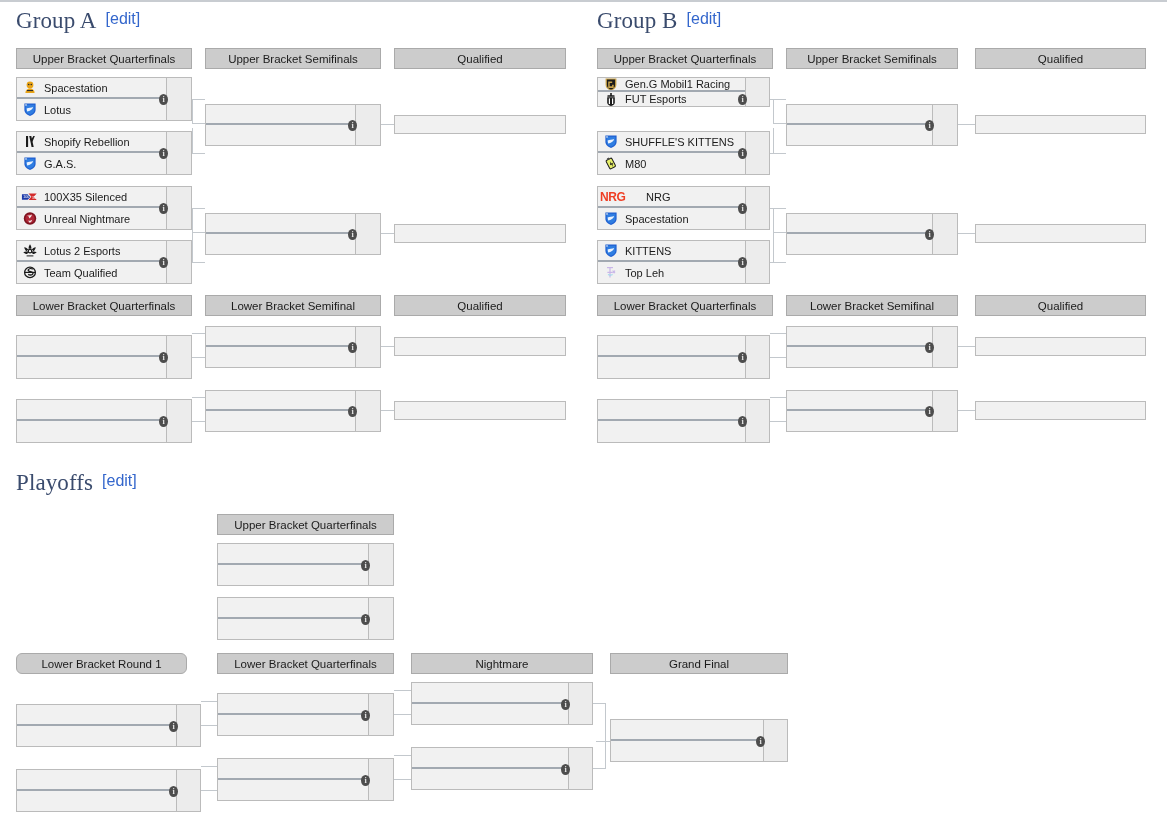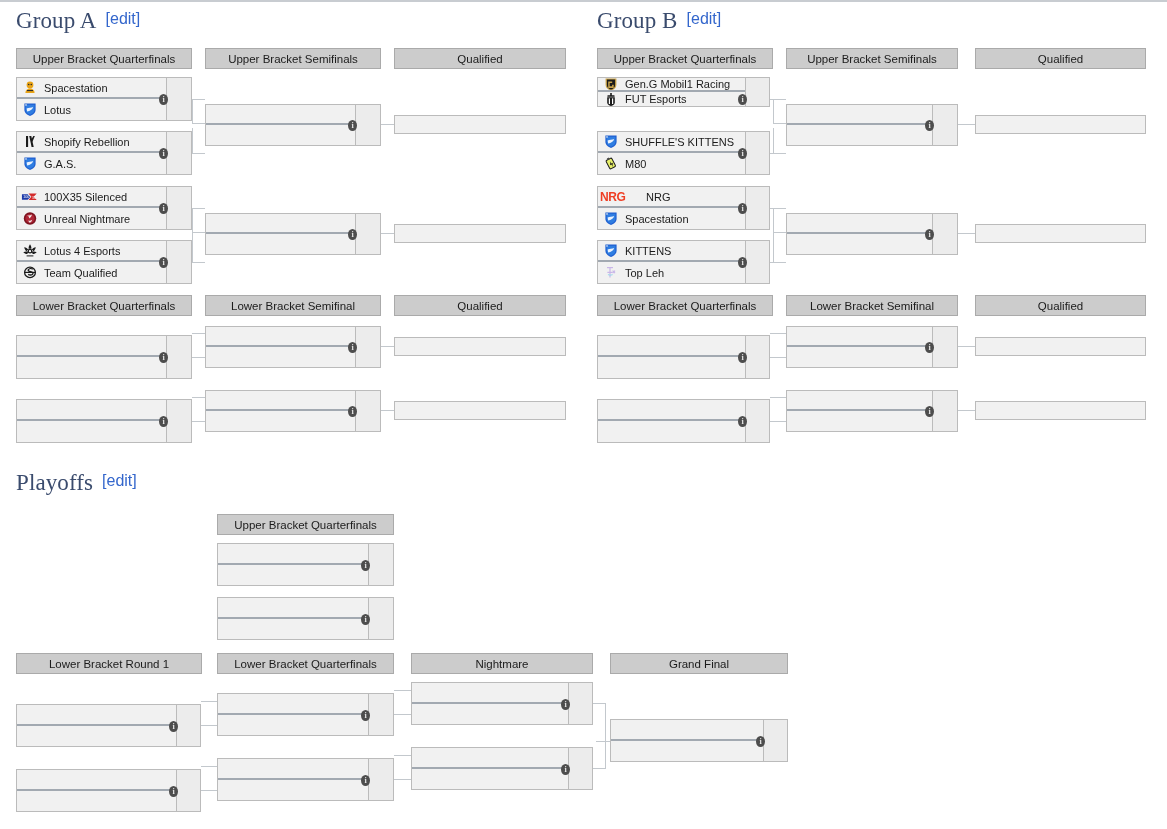--- a/index.html
+++ b/index.html
@@ -244,21 +244,21 @@
               <path d="M2.2 4.2c1.9.3 3.1 1 4 2.2L4.4 8.2C3.3 7.2 2.6 5.9 2.2 4.2z"></path>
               <path d="M13.8 4.2c-.4 1.7-1.1 3-2.2 4L9.8 6.4c.9-1.2 2.1-1.9 4-2.2z"></path>
               <path d="M1.3 9.2c1.9-.8 3.4-.8 4.9-.2L5.3 11c-1.5.1-2.8-.5-4-1.8z"></path>
               <path d="M14.7 9.2c-1.2 1.3-2.5 1.9-4 1.8L9.8 9c1.5-.6 3-.6 4.9.2z"></path>
               <circle cx="8" cy="8.2" r="2.4"></circle>
               <path d="M4.6 12.4h6.8v1H4.6z"></path>
             </g>
             <circle cx="8" cy="8.2" r="1.1" fill="#fff"></circle>
           </svg>
       </span>
-      <span class="tname">Lotus 4 Esports</span>
+      <span class="tname">Lotus 2 Esports</span>
     </div>
     <div class="opp">
       <span class="logo">
         <svg width="16" height="15" viewBox="0 0 16 15">
             <ellipse cx="8" cy="7.4" rx="5.4" ry="5.2" fill="none" stroke="#1b1b1b" stroke-width="1.3"></ellipse>
             <path d="M10.8 4.2c-1.4-.9-3.6-.8-4.4.4-.7 1.1.6 1.8 2.2 2.2 1.7.4 2.8 1 2.2 2.2-.8 1.3-3.2 1.3-4.6.4" fill="none" stroke="#1b1b1b" stroke-width="1.4"></path>
             <rect x="2" y="6.8" width="12" height="1.2" fill="#1b1b1b"></rect>
           </svg>
       </span>
       <span class="tname">Team Qualified</span>
@@ -555,21 +555,21 @@
     <div class="score-strip" style="width:26px;"></div>
     <div class="info-icon" style="right:23px; top:16px;">i</div>
   </div>
   <div class="match empty" style="left:217px; top:595px; width:177px; height:43px;">
     <div class="opp top"></div>
     <div class="opp"></div>
     <div class="score-strip" style="width:26px;"></div>
     <div class="info-icon" style="right:23px; top:16px;">i</div>
   </div>
 
-  <div class="round-header" style="left:16px; top:651px; width:186px;">Lower Bracket Round 1</div>
+  <div class="round-header" style="left:16px; top:651px; width:171px;border-radius:6px;">Lower Bracket Round 1</div>
   <div class="round-header" style="left:217px; top:651px; width:177px;">Lower Bracket Quarterfinals</div>
   <div class="round-header" style="left:411px; top:651px; width:182px;">Nightmare</div>
   <div class="round-header" style="left:610px; top:651px; width:178px;">Grand Final</div>
 
   <div class="match empty" style="left:16px; top:702px; width:185px; height:43px;">
     <div class="opp top"></div>
     <div class="opp"></div>
     <div class="score-strip" style="width:25px;"></div>
     <div class="info-icon" style="right:22px; top:16px;">i</div>
   </div>

